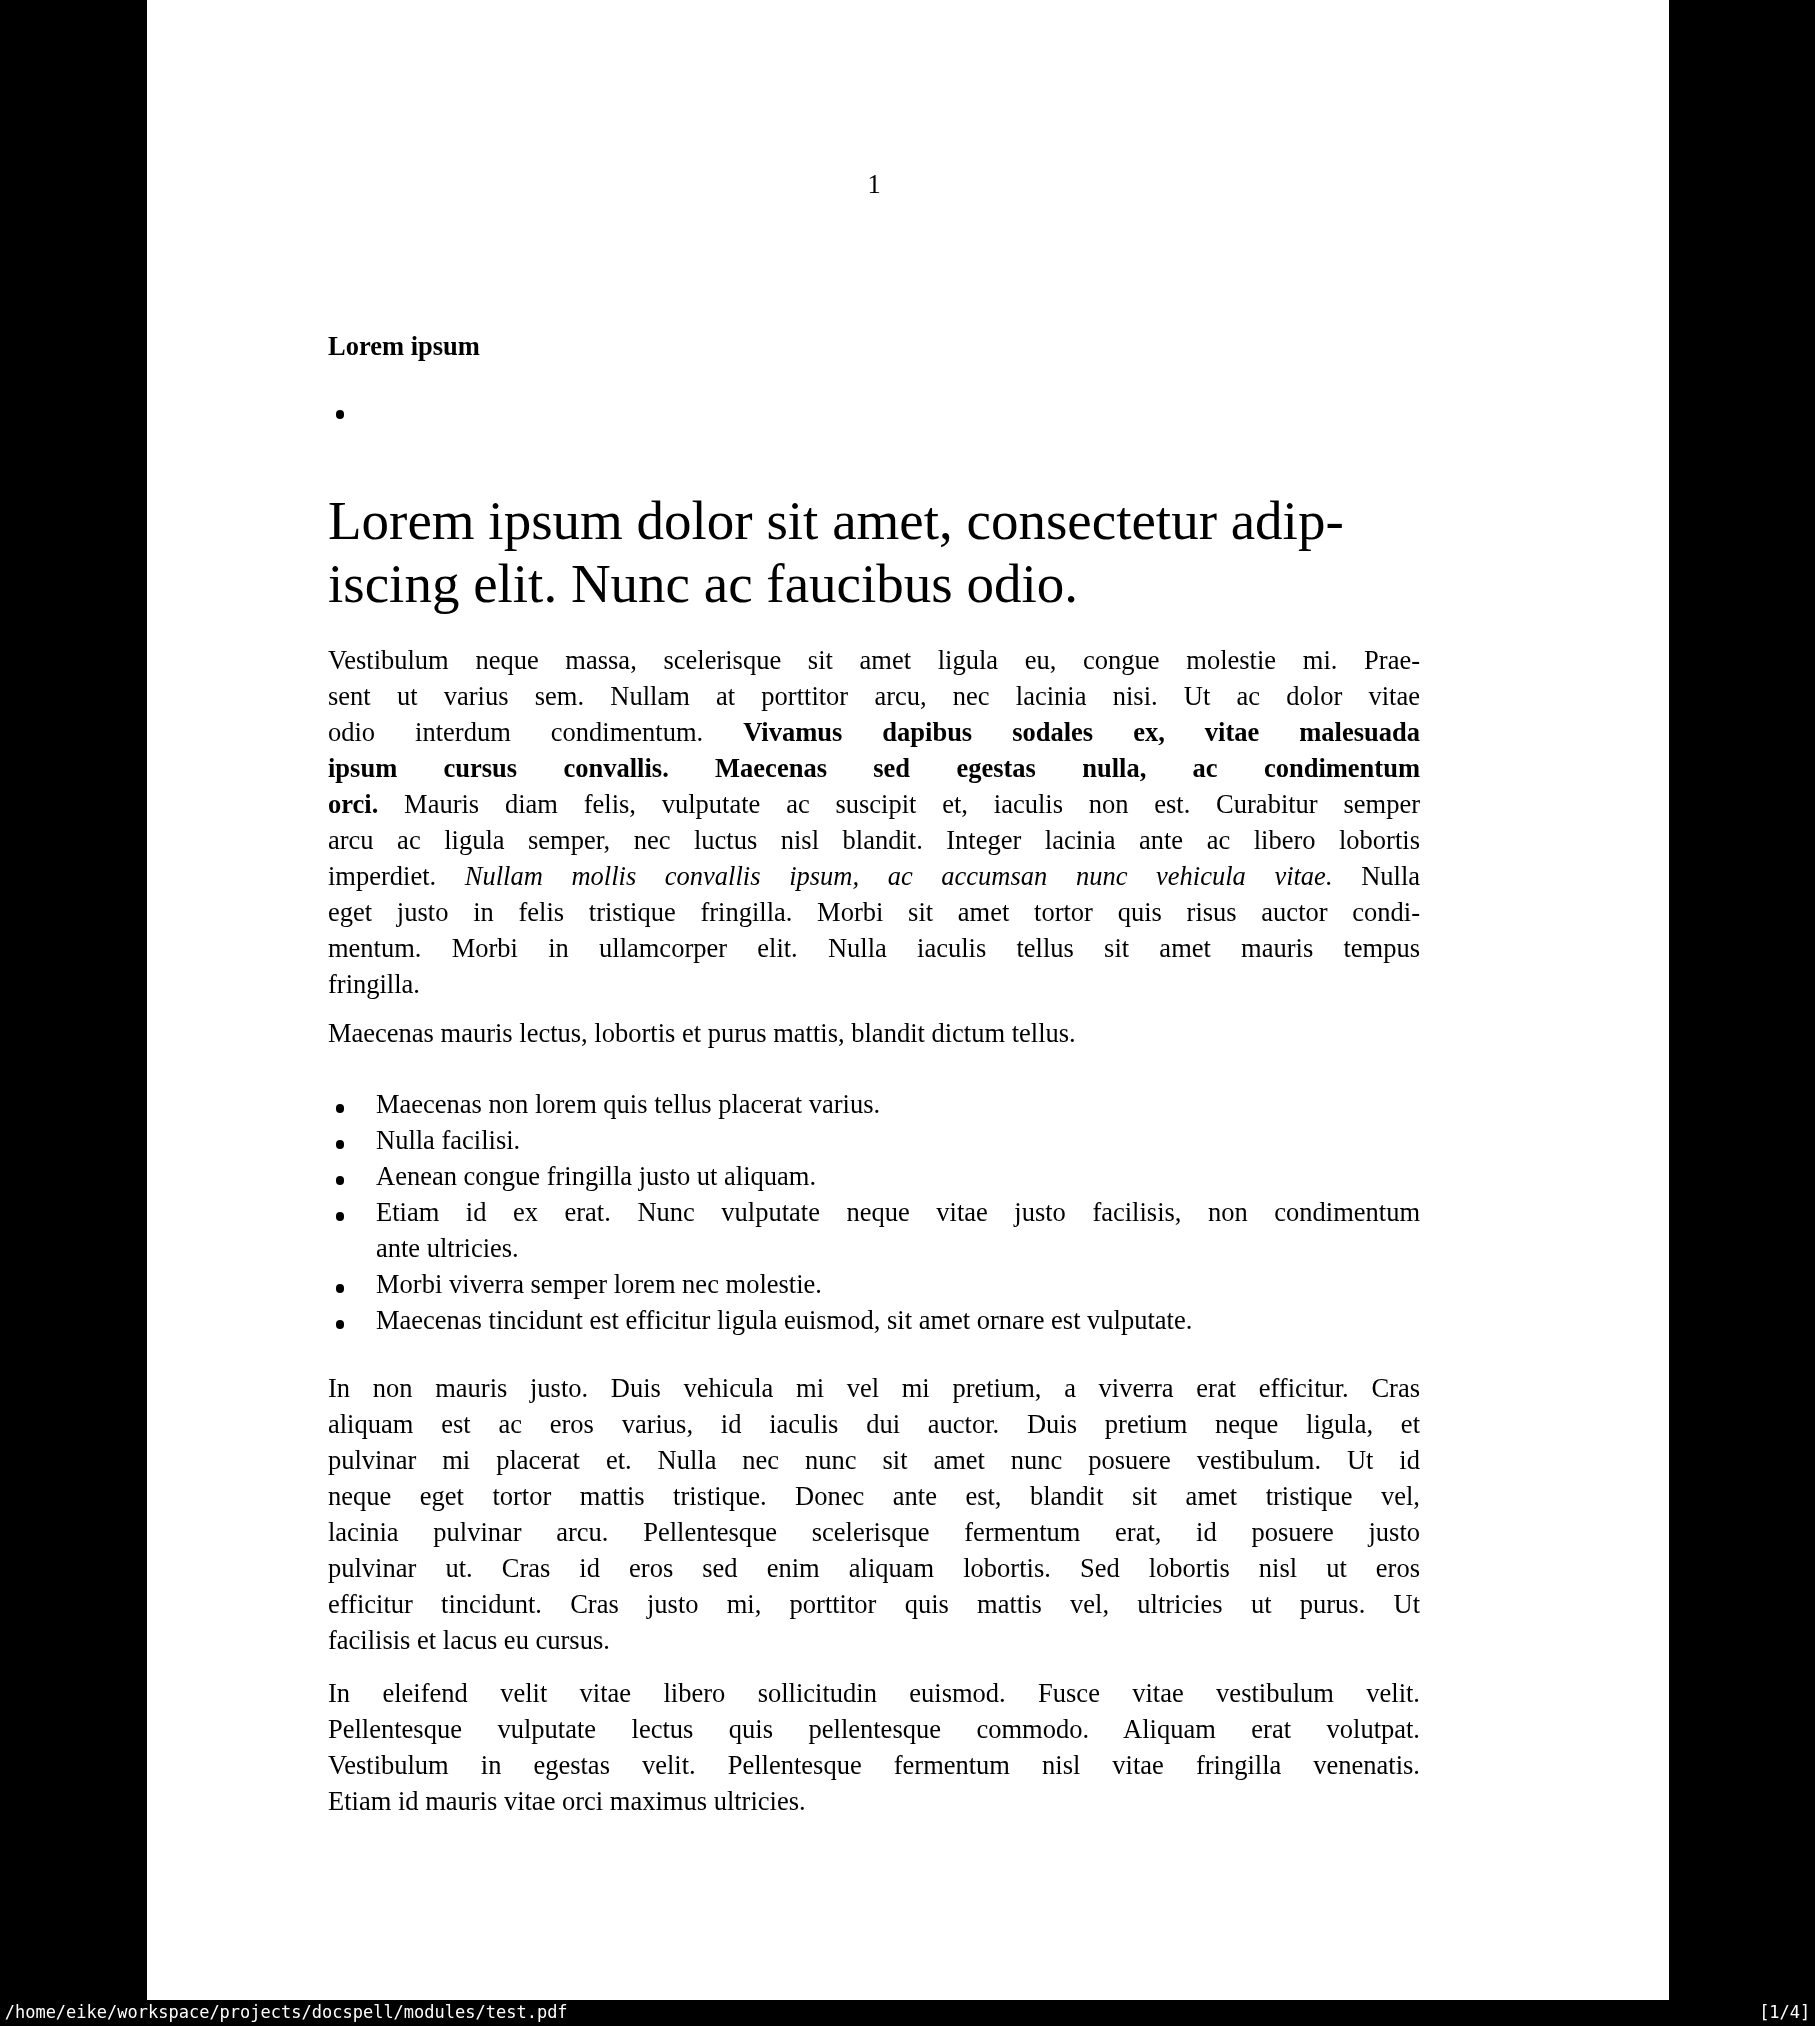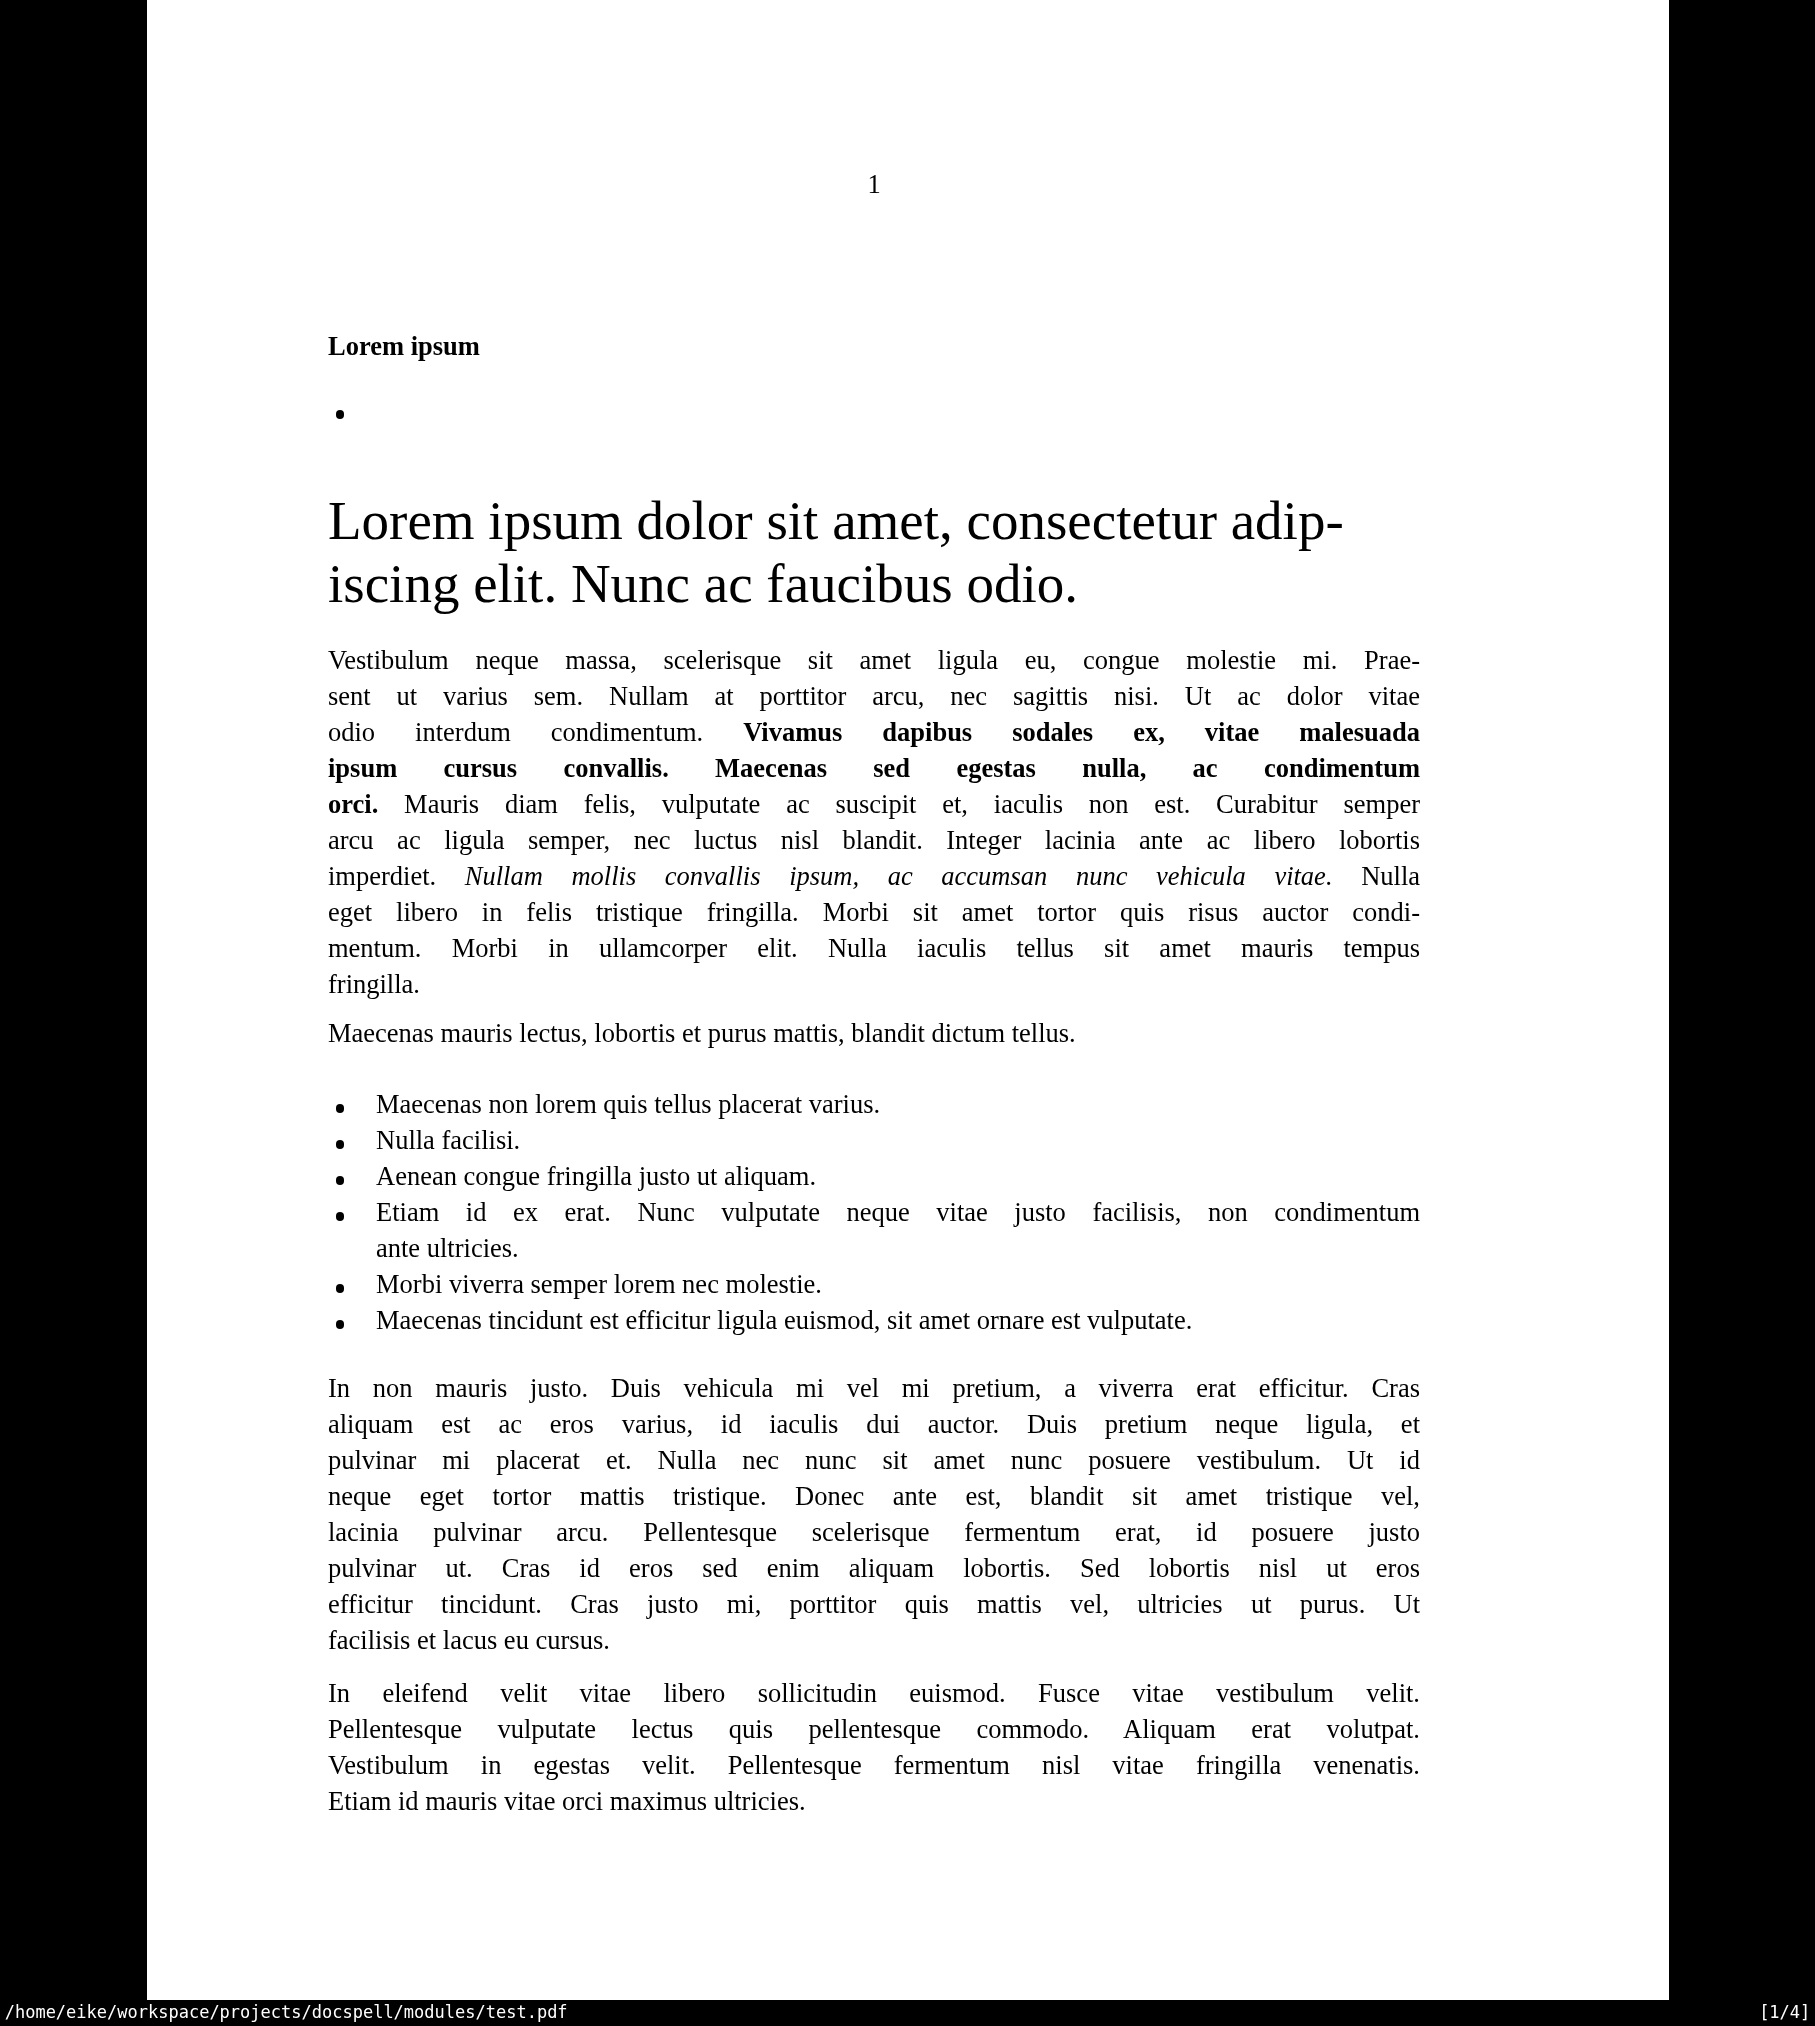--- a/index.html
+++ b/index.html
@@ -35,27 +35,27 @@
           <div class="blk intro" style="top: 328px; font-weight: bold;">Lorem ipsum</div>
           <div class="blk" style="top: 410px;">
             <span class="empty-dot"></span>
           </div>
           <div class="blk heading" style="top: 489px;">
             <div class="line last"><span>Lorem ipsum dolor sit amet, consectetur adip-</span></div>
             <div class="line last"><span>iscing elit. Nunc ac faucibus odio.</span></div>
           </div>
           <div class="blk para" style="top: 642px;">
             <div class="line"><span>Vestibulum neque massa, scelerisque sit amet ligula eu, congue molestie mi. Prae-</span></div>
-            <div class="line"><span>sent ut varius sem. Nullam at porttitor arcu, nec sagittis nisi. Ut ac dolor vitae</span></div>
+            <div class="line"><span>sent ut varius sem. Nullam at porttitor arcu, nec lacinia nisi. Ut ac dolor vitae</span></div>
             <div class="line"><span>odio interdum condimentum. </span><span class="b">Vivamus dapibus sodales ex, vitae malesuada</span></div>
             <div class="line"><span class="b">ipsum cursus convallis. Maecenas sed egestas nulla, ac condimentum</span></div>
             <div class="line"><span class="b">orci.</span><span> Mauris diam felis, vulputate ac suscipit et, iaculis non est. Curabitur semper</span></div>
             <div class="line"><span>arcu ac ligula semper, nec luctus nisl blandit. Integer lacinia ante ac libero lobortis</span></div>
             <div class="line"><span>imperdiet. </span><span class="i">Nullam mollis convallis ipsum, ac accumsan nunc vehicula vitae.</span><span> Nulla</span></div>
-            <div class="line"><span>eget libero in felis tristique fringilla. Morbi sit amet tortor quis risus auctor condi-</span></div>
+            <div class="line"><span>eget justo in felis tristique fringilla. Morbi sit amet tortor quis risus auctor condi-</span></div>
             <div class="line"><span>mentum. Morbi in ullamcorper elit. Nulla iaculis tellus sit amet mauris tempus</span></div>
             <div class="line last"><span>fringilla.</span></div>
           </div>
           <div class="blk para" style="top: 1015px;">
             <div class="line last"><span>Maecenas mauris lectus, lobortis et purus mattis, blandit dictum tellus.</span></div>
           </div>
           <div class="blk list" style="top: 1086px;">
             <div class="item">
               <span class="dot"></span>
               <div class="line last"><span>Maecenas non lorem quis tellus placerat varius.</span></div>

